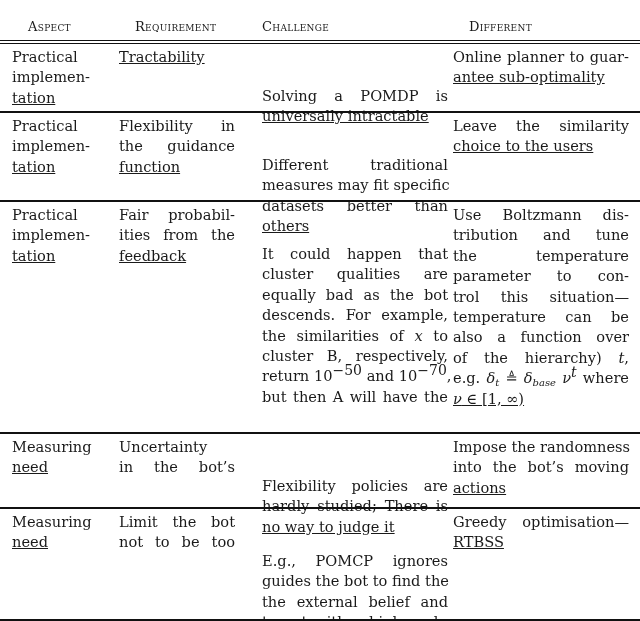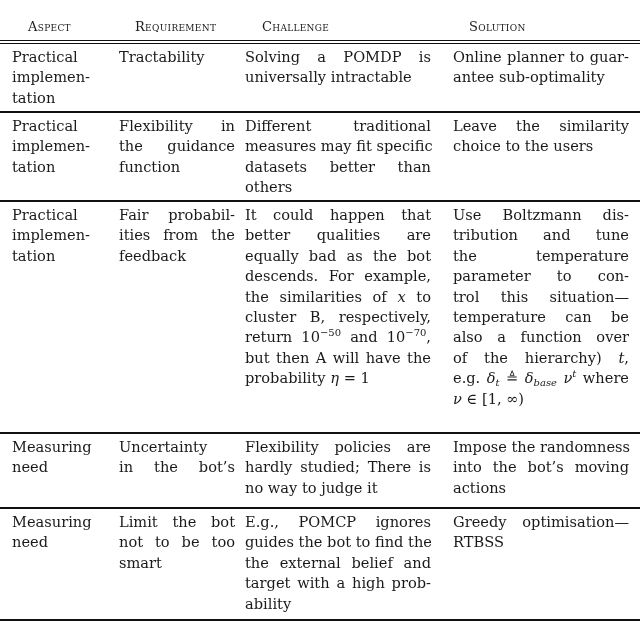--- a/index.html
+++ b/index.html
@@ -7,37 +7,37 @@
       font-family: "DejaVu Serif", "Liberation Serif", serif; color: #1a1a1a; }
     .tbl { position: absolute; left: 0; top: 0; width: 640px; }
     .hdr { position: absolute; top: 19px; left: 16px; width: 640px; height: 20px;
       font-size: 13px; font-variant: small-caps; letter-spacing: 0.3px; text-align: center; }
     .hdr span { position: absolute; top: 0; white-space: nowrap; }
     .rule { position: absolute; left: 0; width: 640px; background: #111; }
     .row { position: absolute; left: 0; width: 640px; font-size: 14.6px; line-height: 20.4px; }
     .cell { position: absolute; top: 0; }
     .c0 { left: 12px; width: 96px; }
     .c1 { left: 119px; width: 116px; }
-    .c2 { left: 245px; width: 186px; }
+    .c2 { left: 262px; width: 186px; margin-top: 39px; }
     .c3 { left: 453px; width: 176px; }
     .cell .ln { display: block; white-space: nowrap; text-align: justify; text-align-last: justify; }
-    .cell .ln.last { text-align-last: left; }
-    sup { font-size: 10px; vertical-align: 6px; line-height: 0; }
+    .cell .ln.last { text-align-last: left; text-decoration: underline; }
+    sup { font-size: 14px; vertical-align: 6px; line-height: 0; }
     sub { font-size: 10px; vertical-align: -3px; line-height: 0; }
     i { font-style: italic; }
   </style>
 </head>
 <body>
 
 <div class="tbl">
   <div class="hdr">
     <span style="left:12px">Aspect</span>
     <span style="left:119px">Requirement</span>
     <span style="left:246px">Challenge</span>
-    <span style="left:453px">Solution</span>
+    <span style="left:453px">Different</span>
   </div>
   <div class="rule" style="top:40px;height:1px"></div>
   <div class="rule" style="top:43px;height:1px"></div>
 
   <div id="rows">
       <div class="row" style="top: 47px;">
         <div class="cell c0">
           <span class="ln">Practical</span>
           <span class="ln">implemen-</span>
           <span class="ln last">tation</span>
@@ -84,28 +84,27 @@
           <span class="ln">implemen-</span>
           <span class="ln last">tation</span>
         </div>
         <div class="cell c1">
           <span class="ln">Fair probabil-</span>
           <span class="ln">ities from the</span>
           <span class="ln last">feedback</span>
         </div>
         <div class="cell c2">
           <span class="ln">It could happen that</span>
-          <span class="ln">better qualities are</span>
+          <span class="ln">cluster qualities are</span>
           <span class="ln">equally bad as the bot</span>
           <span class="ln">descends. For example,</span>
           <span class="ln">the similarities of <i>x</i> to</span>
           <span class="ln">cluster B, respectively,</span>
           <span class="ln">return 10<sup>−50</sup> and 10<sup>−70</sup>,</span>
           <span class="ln">but then A will have the</span>
-          <span class="ln last">probability <i>η</i> = 1</span>
         </div>
         <div class="cell c3">
           <span class="ln">Use Boltzmann dis-</span>
           <span class="ln">tribution and tune</span>
           <span class="ln">the temperature</span>
           <span class="ln">parameter to con-</span>
           <span class="ln">trol this situation—</span>
           <span class="ln">temperature can be</span>
           <span class="ln">also a function over</span>
           <span class="ln">of the hierarchy) <i>t</i>,</span>
@@ -136,21 +135,20 @@
       </div>
       <div class="rule" style="top: 507px; height: 1.5px;"></div>
       <div class="row" style="top: 512px;">
         <div class="cell c0">
           <span class="ln">Measuring</span>
           <span class="ln last">need</span>
         </div>
         <div class="cell c1">
           <span class="ln">Limit the bot</span>
           <span class="ln">not to be too</span>
-          <span class="ln last">smart</span>
         </div>
         <div class="cell c2">
           <span class="ln">E.g., POMCP ignores</span>
           <span class="ln">guides the bot to find the</span>
           <span class="ln">the external belief and</span>
           <span class="ln">target with a high prob-</span>
           <span class="ln last">ability</span>
         </div>
         <div class="cell c3">
           <span class="ln">Greedy optimisation—</span>

